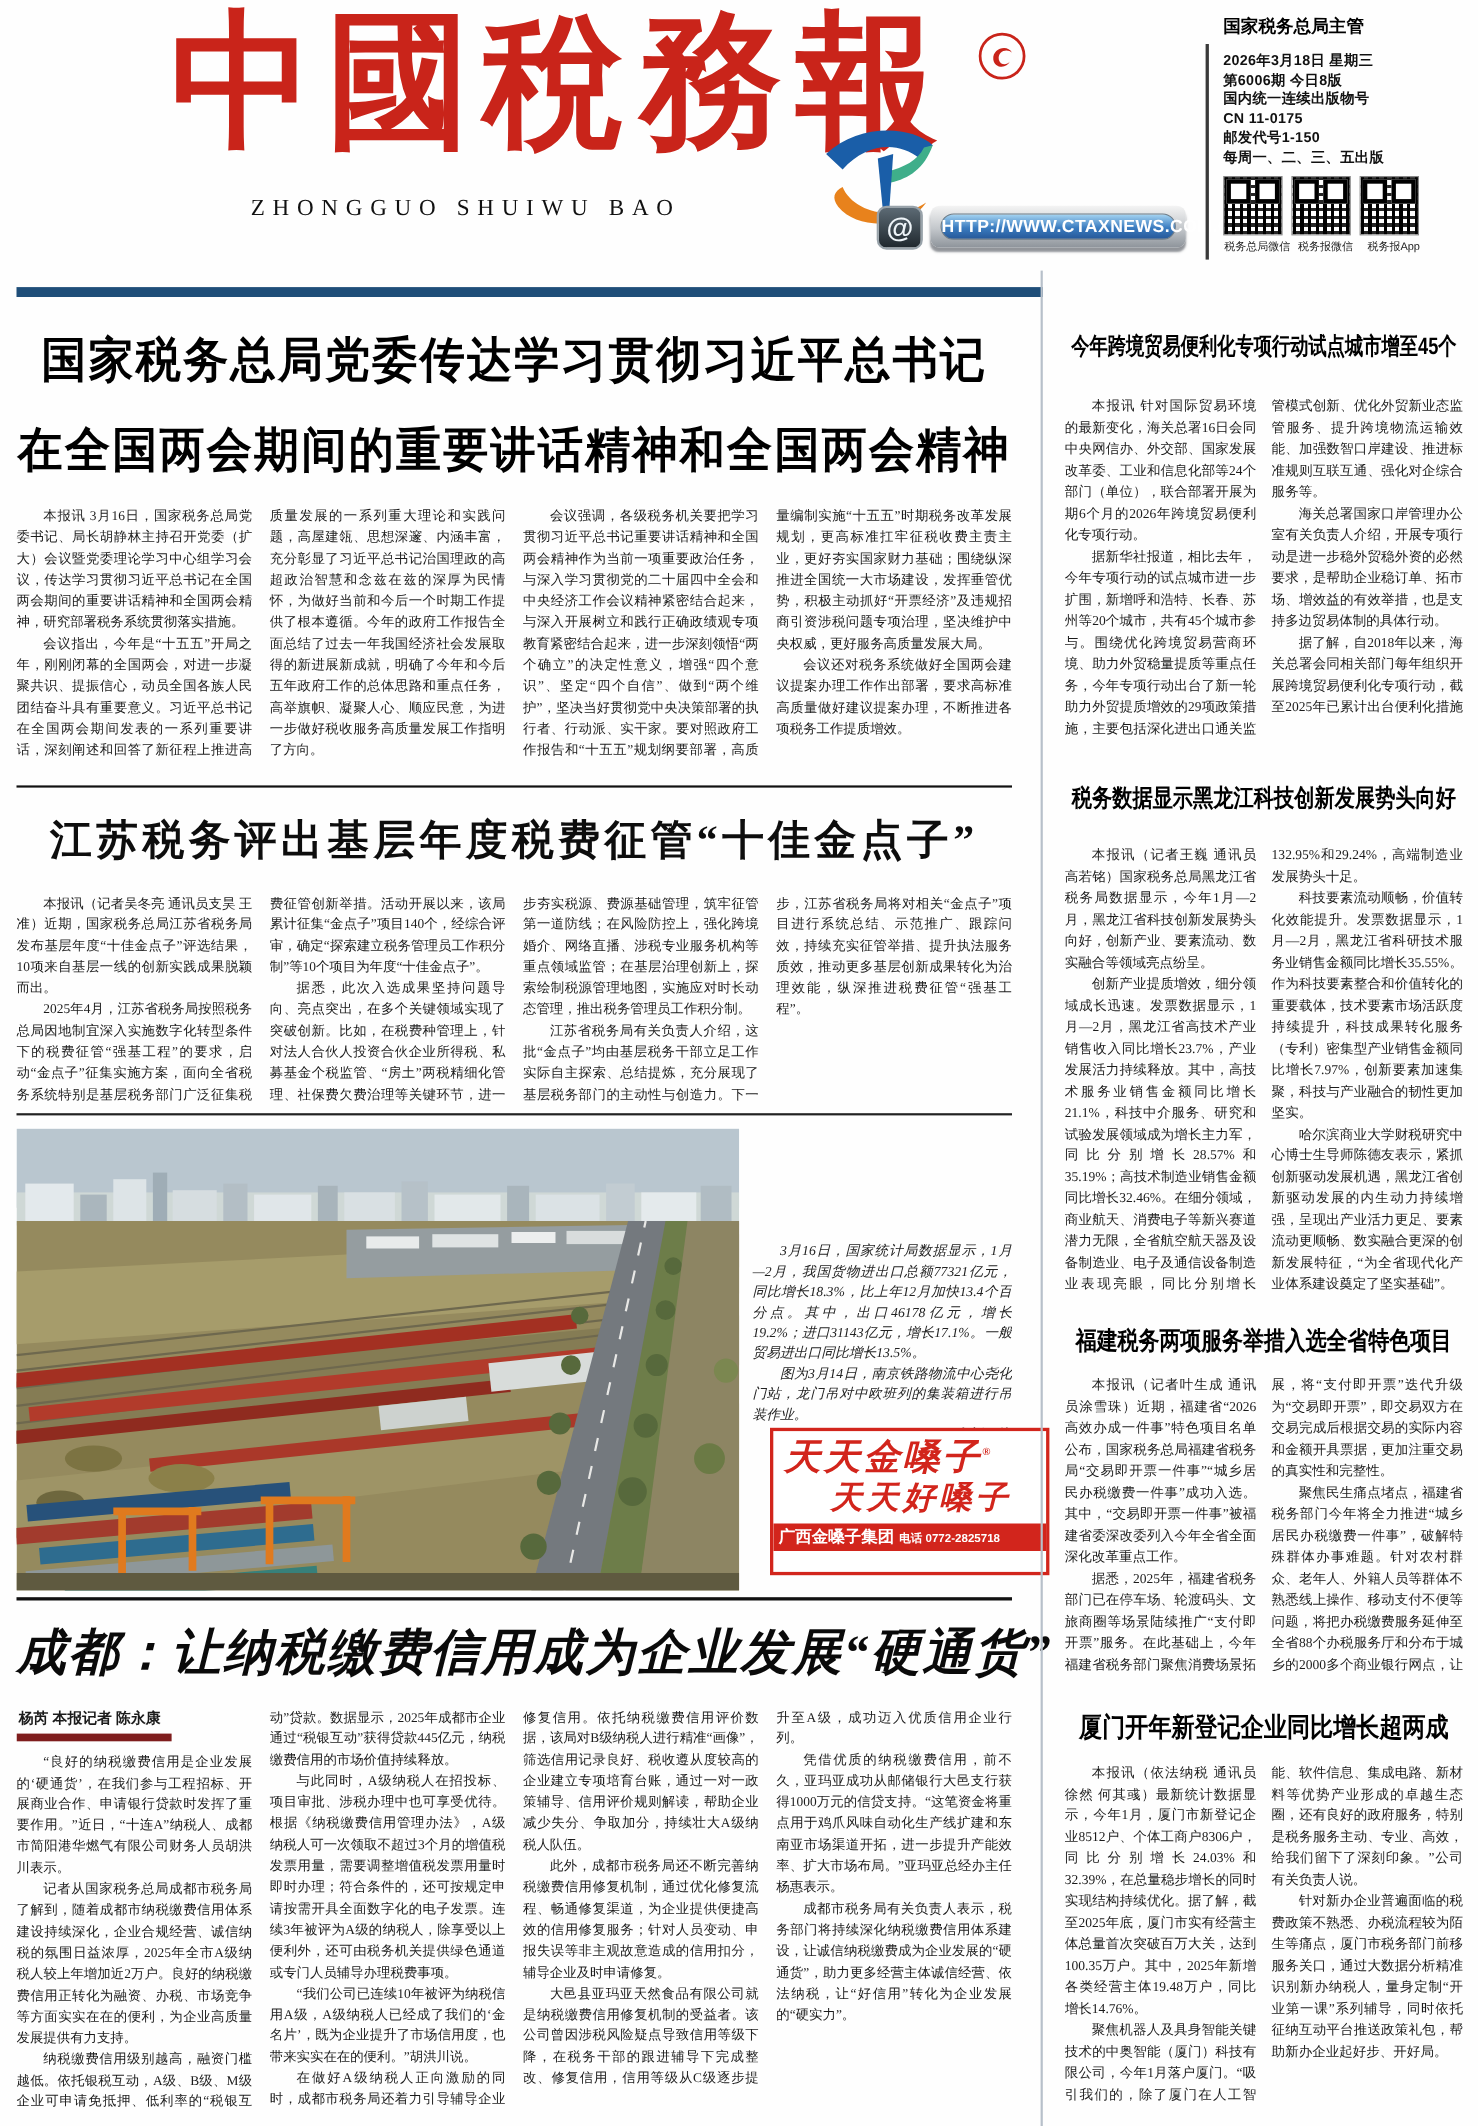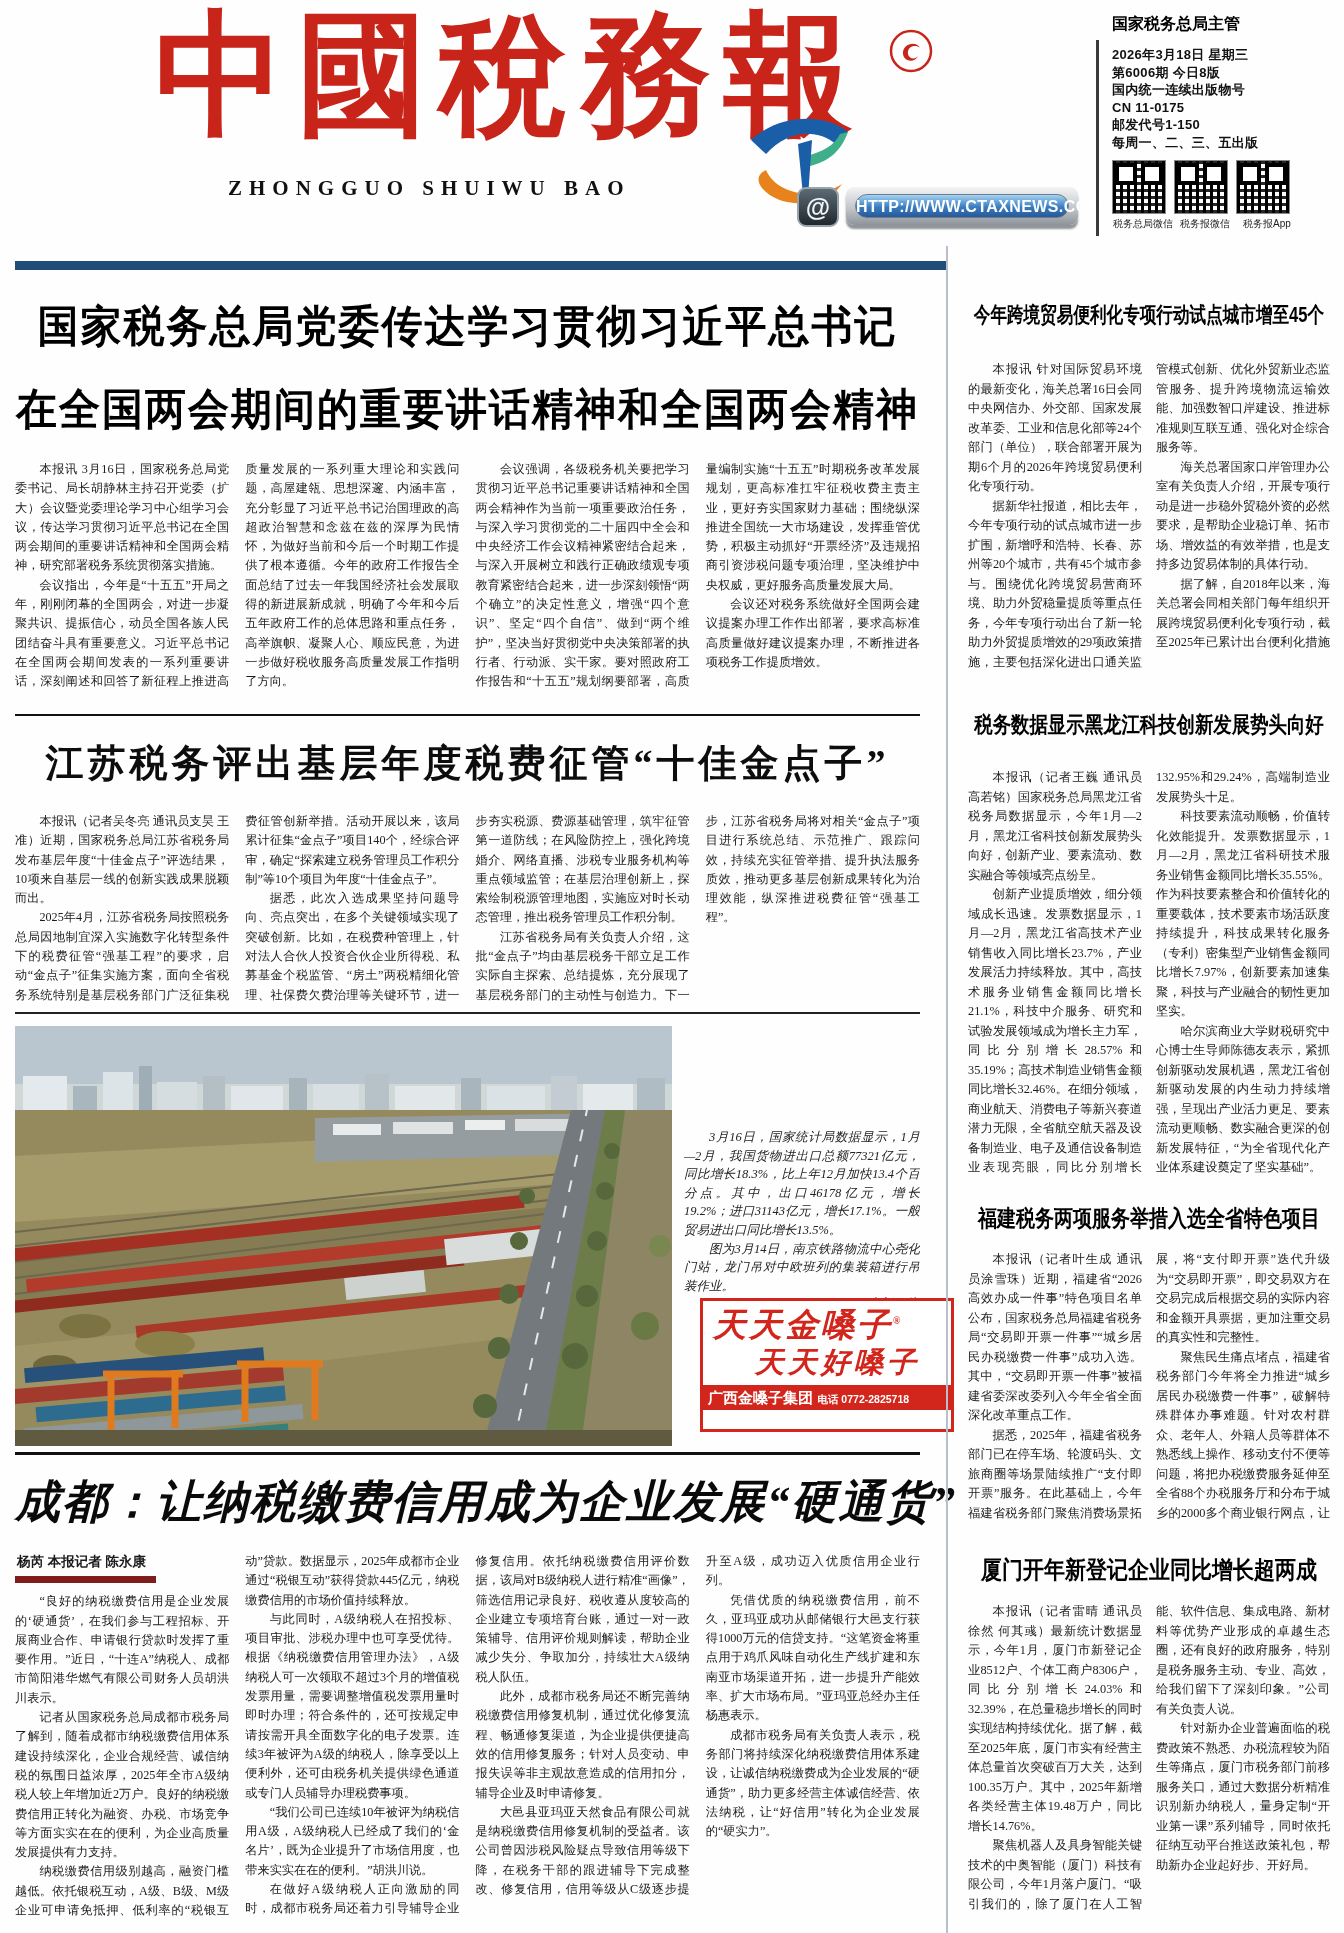--- a/index.html
+++ b/index.html
@@ -9,21 +9,21 @@
 .sans{font-family:"Liberation Sans","DejaVu Sans",sans-serif}
 .colbox{text-align:justify;overflow:hidden;color:#1b1b1b;column-fill:auto}
 .colbox p{margin:0;text-indent:2em}
 .c4{column-count:4;column-gap:16px}
 .c2{column-count:2;column-gap:14px}
 .bt{font-size:12.2px;line-height:19.3px}
 .rt{font-size:12.3px;line-height:19.5px}
 .rule{background:#111}
 .mast-line{font-size:13px;line-height:17.6px;letter-spacing:.3px;color:#111;font-weight:bold}
 .logo-cn{font-weight:bold;color:#c9241a;font-size:130px;letter-spacing:12px;line-height:1;white-space:nowrap;text-align:center;transform:scaleY(1.04)}
-.pinyin{font-weight:bold;font-size:21px;letter-spacing:7px;color:#111;white-space:nowrap}
+.pinyin{font-weight:normal;font-size:21px;letter-spacing:7px;color:#111;white-space:nowrap}
 .main-hl{font-weight:900;font-size:41px;letter-spacing:2px;line-height:78px;text-align:center;color:#000;white-space:nowrap;transform:scaleY(1.06)}
 .js-title{font-weight:bold;font-size:38px;letter-spacing:4px;text-align:center;color:#0d0d0d;white-space:nowrap}
 .cd-title{font-weight:bold;font-style:italic;font-size:45px;letter-spacing:2px;text-align:center;color:#0a0a0a;white-space:nowrap}
 .sb-title{font-weight:bold;text-align:center;color:#000;white-space:nowrap}
 .ta{font-size:16.6px;transform:scale(1,1.3)}
 .tb{font-size:18.4px;transform:scaleY(1.2)}
 .tc{font-size:19px;transform:scaleY(1.2)}
 .td{font-size:21px;transform:scaleY(1.15)}
 .cd-byline{font-weight:bold;font-size:13.5px;text-indent:0 !important;border-bottom:7px solid #7f1d1d;display:inline-block;padding:0 10px 5px 2px;margin-bottom:9px;font-family:"Liberation Sans","DejaVu Sans",sans-serif}
 .caption{font-style:italic;font-size:12.5px;line-height:18.6px;color:#222;text-align:justify;overflow:hidden}
@@ -257,18 +257,18 @@
 
   <div class="abs sans sb-title tc" style="left:968px;top:1206px;width:362px">福建税务两项服务举措入选全省特色项目</div>
   <div class="abs colbox c2 rt" style="left:968px;top:1250px;width:362px;height:284px">
     <p>本报讯（记者叶生成 通讯员涂雪珠）近期，福建省“2026高效办成一件事”特色项目名单公布，国家税务总局福建省税务局“交易即开票一件事”“城乡居民办税缴费一件事”成功入选。其中，“交易即开票一件事”被福建省委深改委列入今年全省全面深化改革重点工作。</p>
     <p>据悉，2025年，福建省税务部门已在停车场、轮渡码头、文旅商圈等场景陆续推广“支付即开票”服务。在此基础上，今年福建省税务部门聚焦消费场景拓展，将“支付即开票”迭代升级为“交易即开票”，即交易双方在交易完成后根据交易的实际内容和金额开具票据，更加注重交易的真实性和完整性。</p>
     <p>聚焦民生痛点堵点，福建省税务部门今年将全力推进“城乡居民办税缴费一件事”，破解特殊群体办事难题。针对农村群众、老年人、外籍人员等群体不熟悉线上操作、移动支付不便等问题，将把办税缴费服务延伸至全省88个办税服务厅和分布于城乡的2000多个商业银行网点，让群众就近即可便捷办理相关业务。</p>
   </div>
 
   <div class="abs sans sb-title td" style="left:968px;top:1556px;width:362px">厦门开年新登记企业同比增长超两成</div>
   <div class="abs colbox c2 rt" style="left:968px;top:1602px;width:362px;height:328px">
-    <p>本报讯（记者雷晴 通讯员徐然 何其彧）最新统计数据显示，今年1月，厦门市新登记企业8512户、个体工商户8306户，同比分别增长24.03%和32.39%，在总量稳步增长的同时实现结构持续优化。据了解，截至2025年底，厦门市实有经营主体总量首次突破百万大关，达到100.35万户。其中，2025年新增各类经营主体19.48万户，同比增长14.76%。</p>
+    <p>本报讯（依法纳税 通讯员徐然 何其彧）最新统计数据显示，今年1月，厦门市新登记企业8512户、个体工商户8306户，同比分别增长24.03%和32.39%，在总量稳步增长的同时实现结构持续优化。据了解，截至2025年底，厦门市实有经营主体总量首次突破百万大关，达到100.35万户。其中，2025年新增各类经营主体19.48万户，同比增长14.76%。</p>
     <p>聚焦机器人及具身智能关键技术的中奥智能（厦门）科技有限公司，今年1月落户厦门。“吸引我们的，除了厦门在人工智能、软件信息、集成电路、新材料等优势产业形成的卓越生态圈，还有良好的政府服务，特别是税务服务主动、专业、高效，给我们留下了深刻印象。”公司有关负责人说。</p>
     <p>针对新办企业普遍面临的税费政策不熟悉、办税流程较为陌生等痛点，厦门市税务部门前移服务关口，通过大数据分析精准识别新办纳税人，量身定制“开业第一课”系列辅导，同时依托征纳互动平台推送政策礼包，帮助新办企业起好步、开好局。</p>
   </div>
 
 </div>
 
 </body></html>

